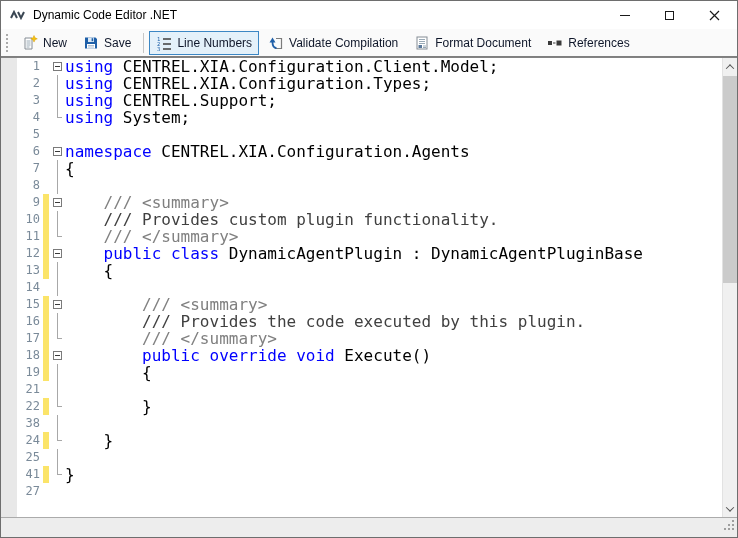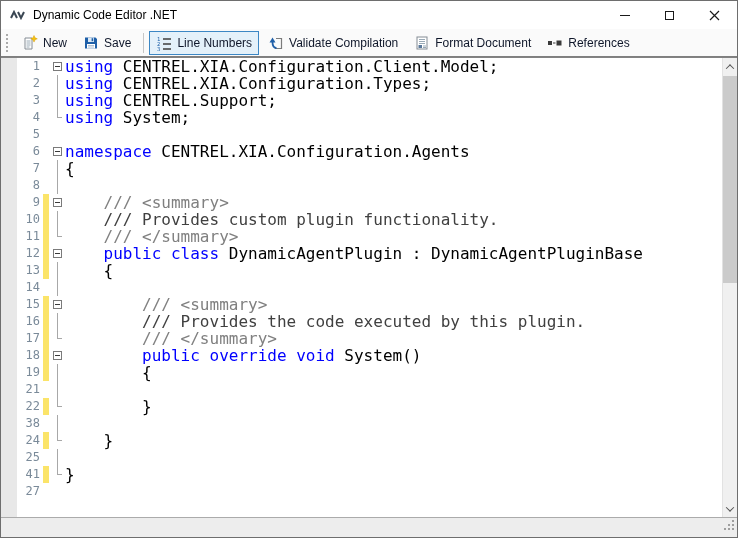--- a/index.html
+++ b/index.html
@@ -332,21 +332,21 @@
             <span class="fvend"></span>
           </span>
           <span class="ctext"><span class="tk-doc">        /// &lt;/summary&gt;</span></span>
         </div>
         <div class="crow">
           <span class="lnum">18</span>
           <span class="cbar changed"></span>
           <span class="fold">
             <span class="fbox"></span>
           </span>
-          <span class="ctext"><span class="tk-pl">        </span><span class="tk-kw">public override void</span><span class="tk-pl"> System()</span></span>
+          <span class="ctext"><span class="tk-pl">        </span><span class="tk-kw">public override void</span><span class="tk-pl"> Execute()</span></span>
         </div>
         <div class="crow">
           <span class="lnum">19</span>
           <span class="cbar changed"></span>
           <span class="fold">
             <span class="fvline"></span>
           </span>
           <span class="ctext"><span class="tk-pl">        {</span></span>
         </div>
         <div class="crow">

